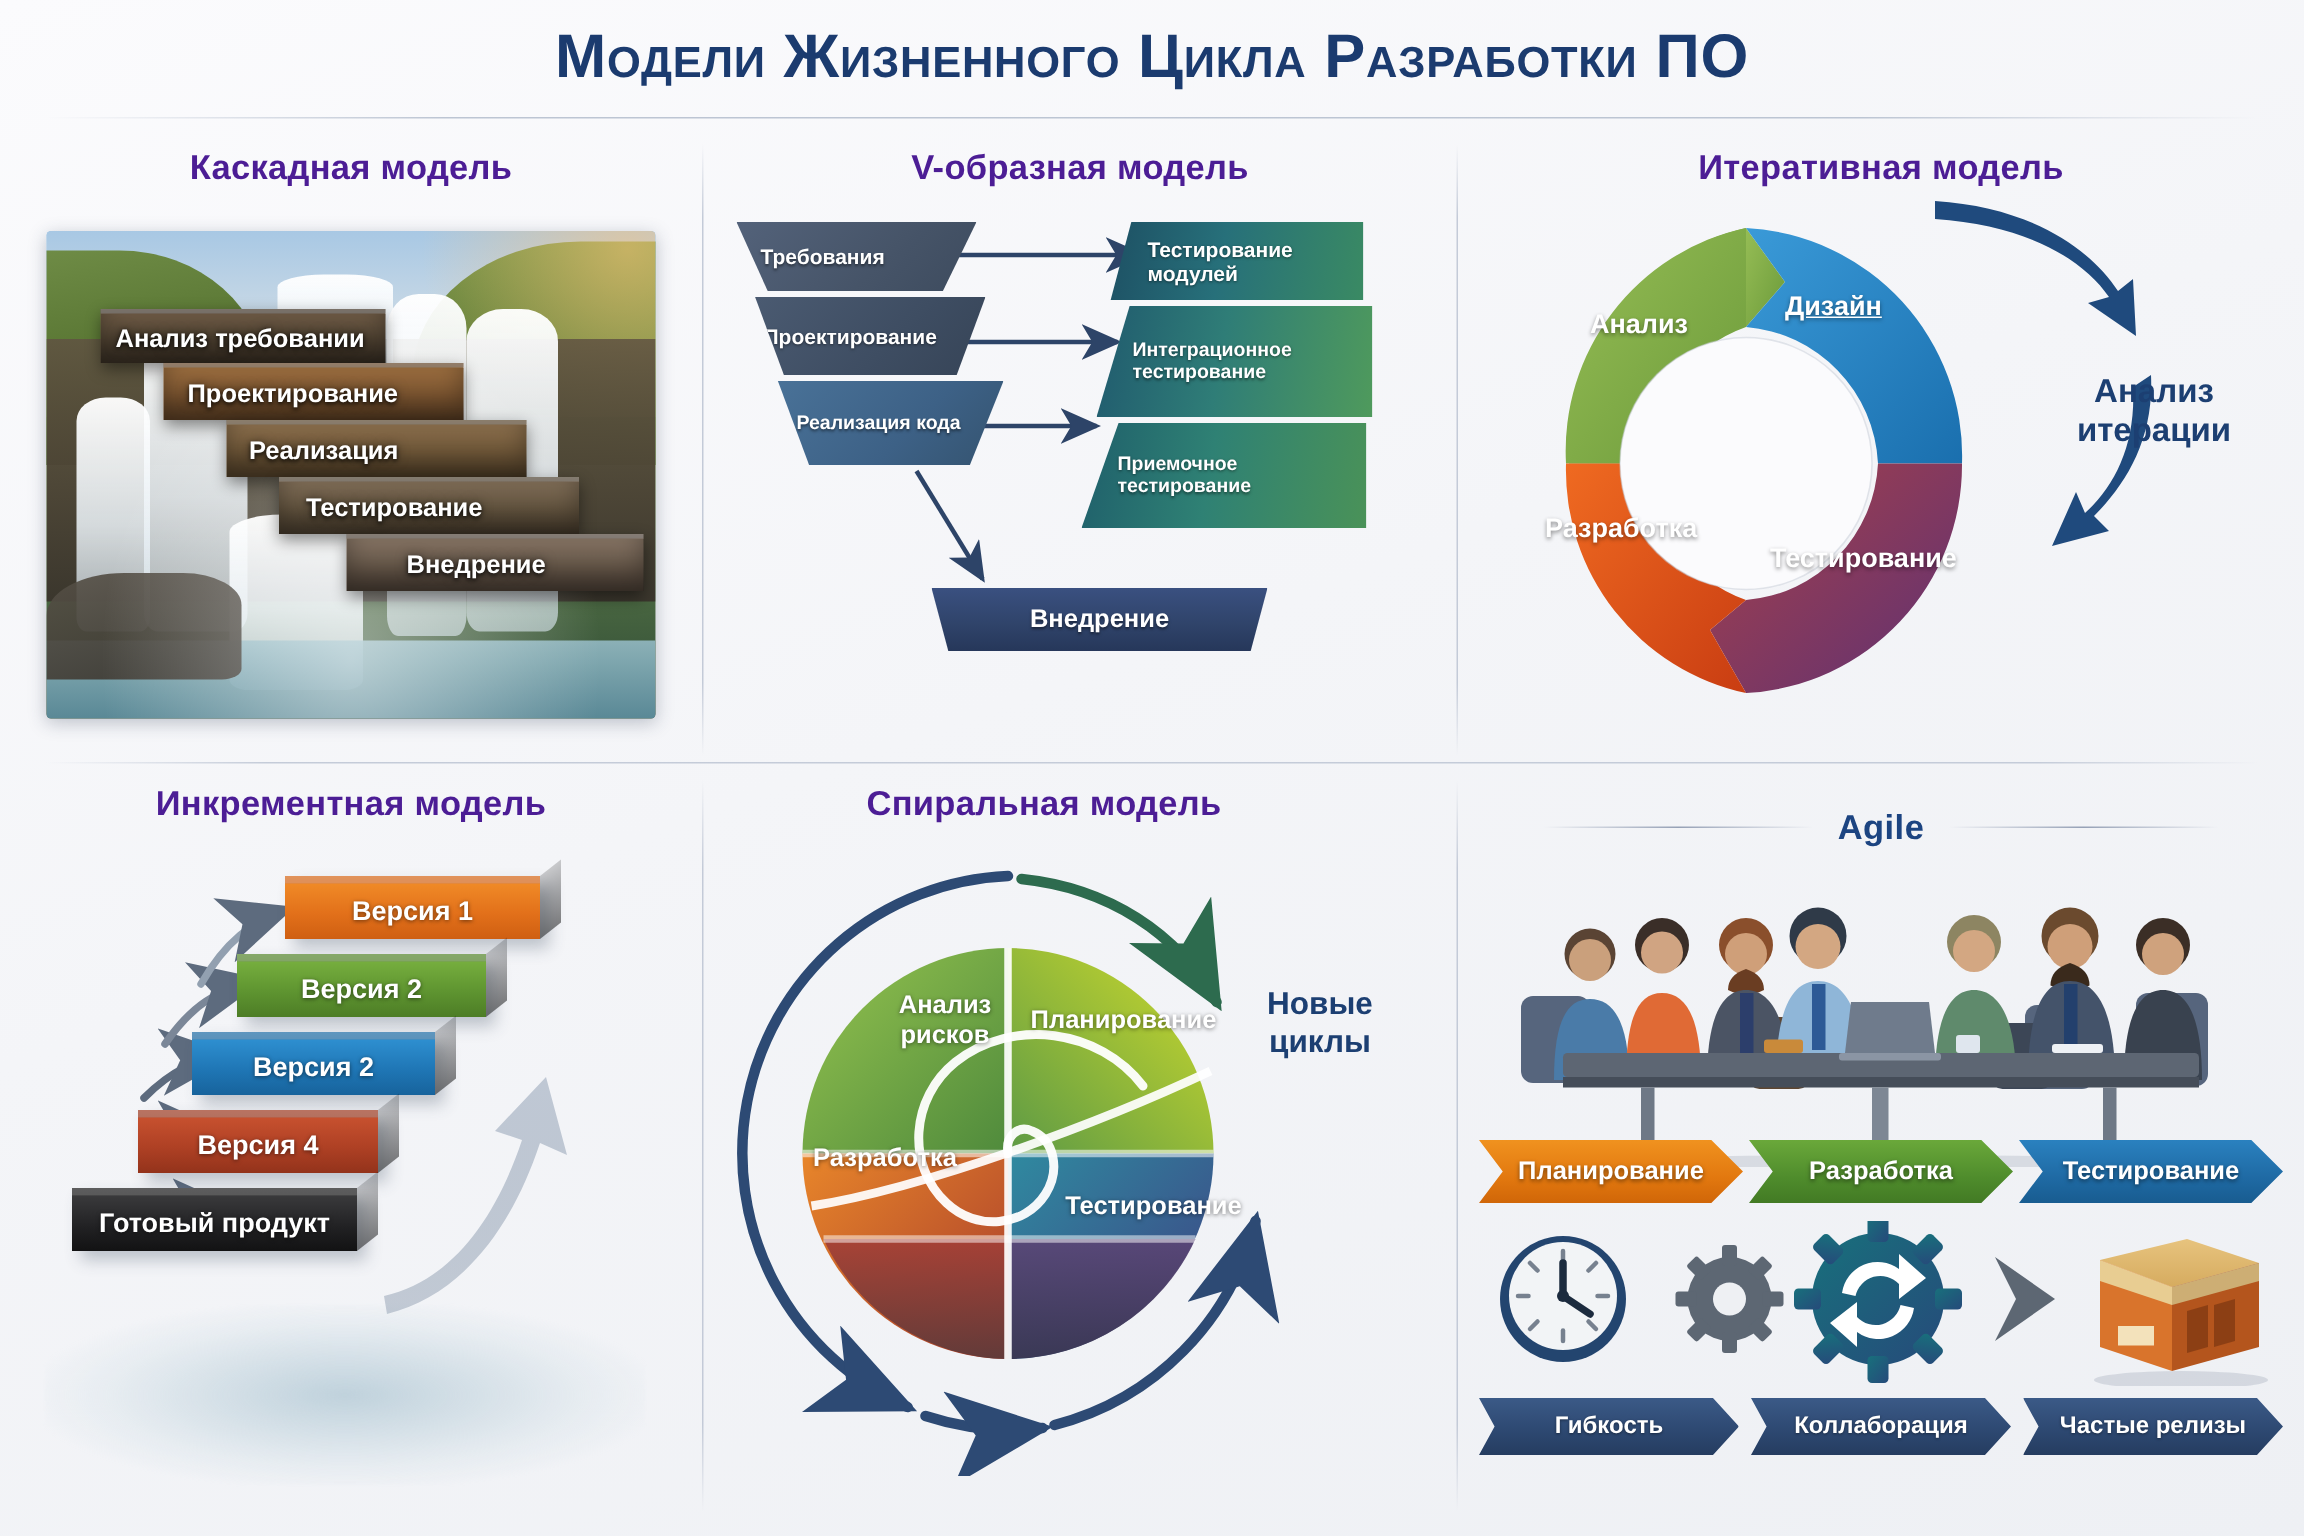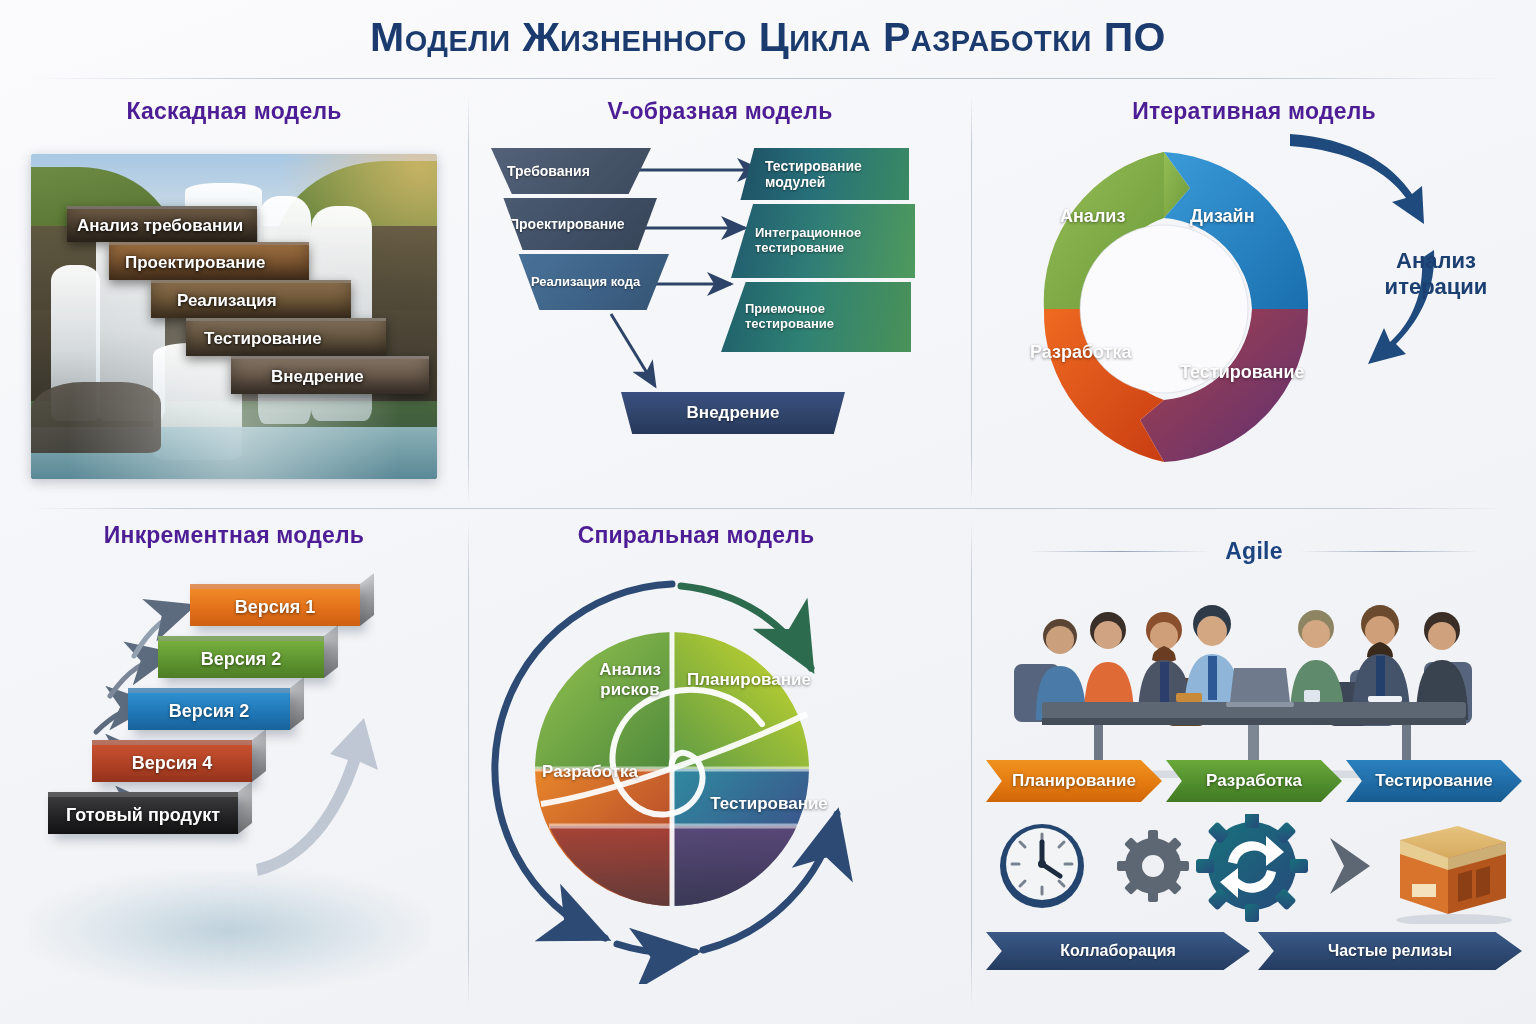--- a/index.html
+++ b/index.html
@@ -111,21 +111,21 @@
     display: flex; align-items: center;
     color: #fff; font-weight: bold; font-size: 17px;
     text-shadow: 0 1px 3px rgba(0,0,0,.85), 0 0 8px rgba(0,0,0,.55);
     border-top: 3px solid rgba(255,255,255,.30);
     box-shadow: 0 4px 10px rgba(0,0,0,.45), inset 0 -10px 18px rgba(0,0,0,.35);
   }
   .wf-s1 { left:  36px; top: 52px;  width: 190px; height: 36px; padding-left: 10px;
            background: linear-gradient(180deg,#6d5a45 0%, #4e4131 60%, #3b3126 100%); }
   .wf-s2 { left:  78px; top: 88px;  width: 200px; height: 38px; padding-left: 16px;
            background: linear-gradient(180deg,#9a6d3f 0%, #7c5530 55%, #5e4126 100%); }
-  .wf-s3 { left: 120px; top: 126px; width: 200px; height: 38px; padding-left: 26px;
+  .wf-s3 { left: 120px; top: 126px; width: 200px; height: 38px; padding-left: 15px;
            background: linear-gradient(180deg,#8a6e4c 0%, #6f5738 55%, #53412a 100%); }
   .wf-s4 { left: 155px; top: 164px; width: 200px; height: 38px; padding-left: 18px;
            background: linear-gradient(180deg,#7e6c56 0%, #63543f 55%, #4a3e2f 100%); }
   .wf-s5 { left: 200px; top: 202px; width: 198px; height: 38px; padding-left: 40px;
            background: linear-gradient(180deg,#847363 0%, #665749 55%, #4c4036 100%); }
 
   
   .v-wrap { position: absolute; left: 0; top: 40px; width: 502px; height: 360px; }
   .v-blk {
     position: absolute; display: flex; align-items: center;
@@ -172,21 +172,21 @@
   .v-svg { position: absolute; left: 0; top: 0; width: 502px; height: 360px; pointer-events: none; }
 
   
   .it-wrap { position: absolute; left: 22px; top: 36px; width: 340px; height: 350px; }
   .it-lab {
     position: absolute; color: #fff; font-weight: bold; font-size: 18px;
     text-shadow: 0 1px 3px rgba(0,0,0,.45);
     white-space: nowrap;
   }
   .it-analiz  { left: 66px;  top: 72px; }
-  .it-dizayn  { left: 196px; top: 72px; }
+  .it-dizayn  { left: 196px; top: 60px; text-decoration: underline; }
   .it-test    { left: 186px; top: 228px; }
   .it-razrab  { left: 36px;  top: 208px; }
   .it-side {
     position: absolute; left: 384px; top: 150px; width: 160px;
     text-align: center; font-size: 22px; font-weight: bold; color: #1c3f72;
     line-height: 1.18;
   }
   .it-svg { position: absolute; left: 0; top: 0; width: 340px; height: 350px; }
   .it-arrows { position: absolute; left: 300px; top: 30px; width: 190px; height: 250px; }
 
@@ -495,20 +495,21 @@
       <path d="M150,380 A185,185 0 0 0 228,388" stroke="#2d4a74" stroke-width="7" fill="none" stroke-linecap="round" marker-end="url(#spArr)"></path>
       <path d="M236,386 A185,185 0 0 0 370,250" stroke="#2d4a74" stroke-width="7" fill="none" stroke-linecap="round" marker-end="url(#spArr)"></path>
       <path d="M214,22 C272,28 318,58 344,104" stroke="#2d6b4e" stroke-width="7" fill="none" stroke-linecap="round" marker-end="url(#spArrG)"></path>
     </svg>
 
     <div class="sp-lab sp-risk">Анализ рисков</div>
     <div class="sp-lab sp-plan">Планирование</div>
     <div class="sp-lab sp-dev">Разработка</div>
     <div class="sp-lab sp-test">Тестирование</div>
 
+    <div class="sp-side">Новые циклы</div>
   </div>
 </div>
 
 <div class="panel p-agile">
   <div class="ag-head">
     <div class="rule"></div>
     <div class="ag-title">Agile</div>
     <div class="rule"></div>
   </div>
 
@@ -654,16 +655,17 @@
       <path d="M414,26 L462,44 L462,56 L414,40 Z" fill="#e8cd92"></path>
       <path d="M462,44 L520,28 L520,40 L462,56 Z" fill="#cdae74"></path>
       <rect x="426" y="70" width="24" height="13" fill="#f3e2bb"></rect>
       <path d="M472,60 L486,56 L486,84 L472,88 Z" fill="#8c3f14"></path>
       <path d="M490,56 L504,52 L504,80 L490,84 Z" fill="#8c3f14"></path>
       <ellipse cx="468" cy="106" rx="58" ry="6" fill="rgba(150,160,176,.3)"></ellipse>
     </g>
   </svg>
 
   <div class="ag-tags">
+    <div class="ag-tag">Гибкость</div>
     <div class="ag-tag">Коллаборация</div>
     <div class="ag-tag">Частые релизы</div>
   </div>
 </div>
 
 </body></html>

